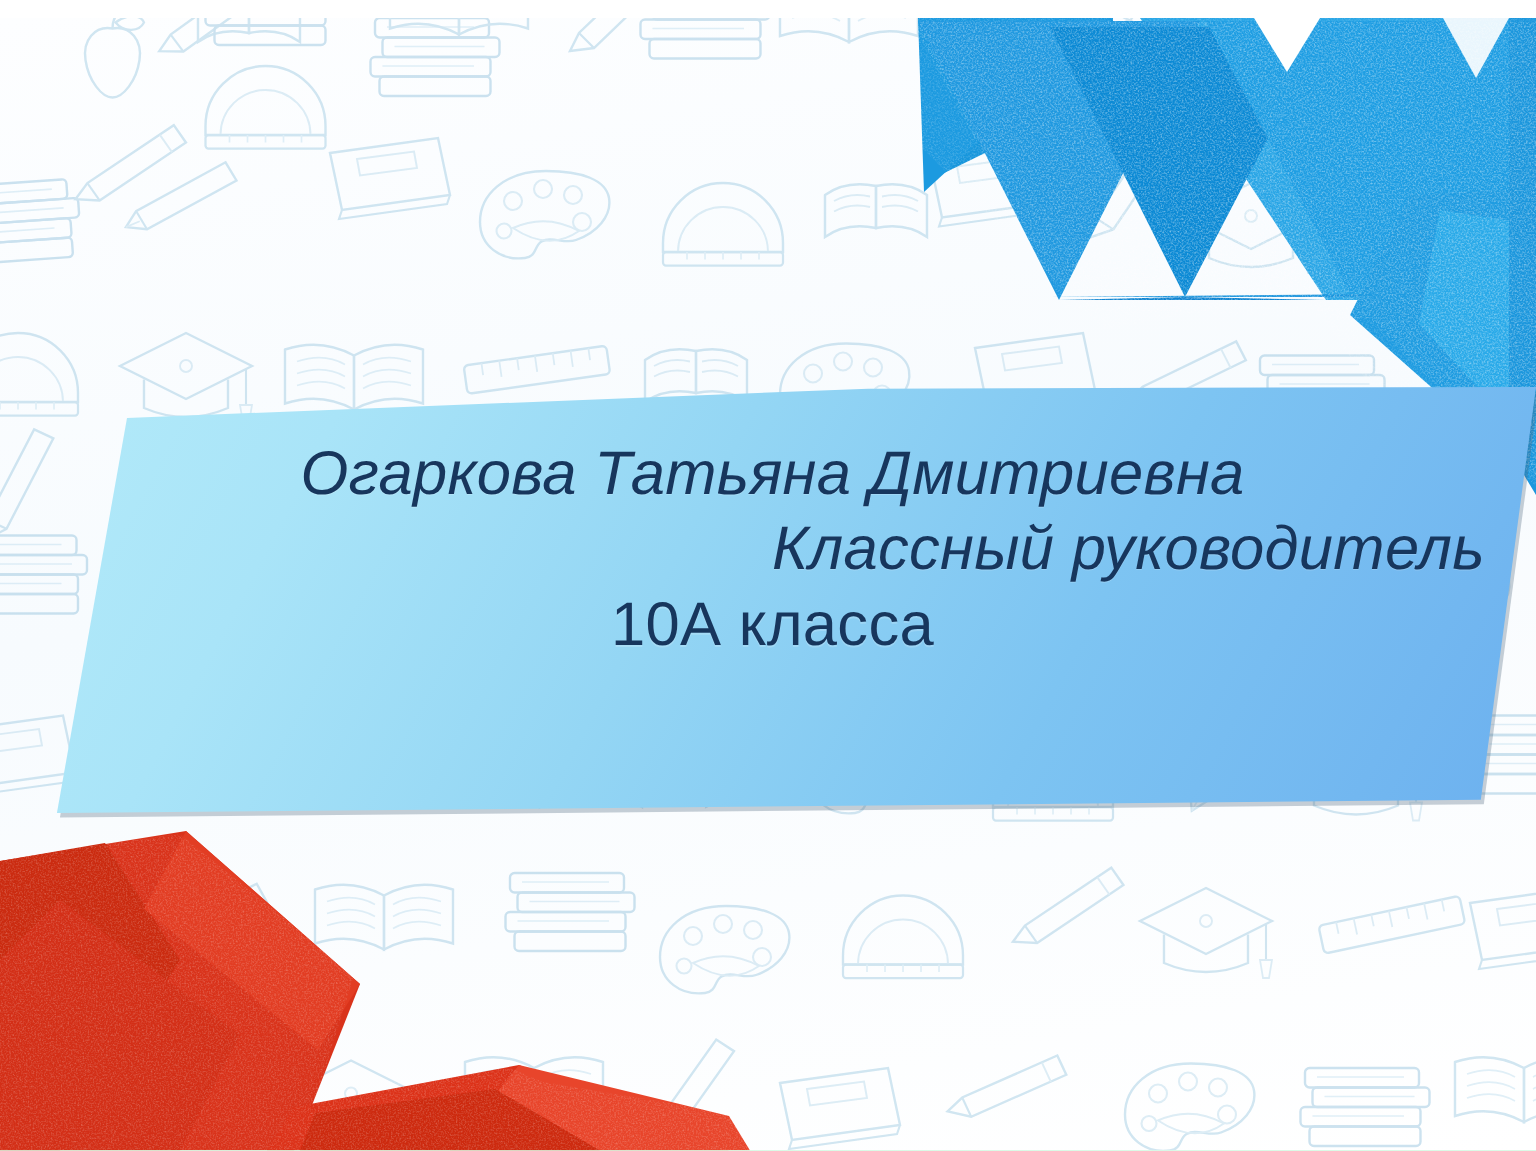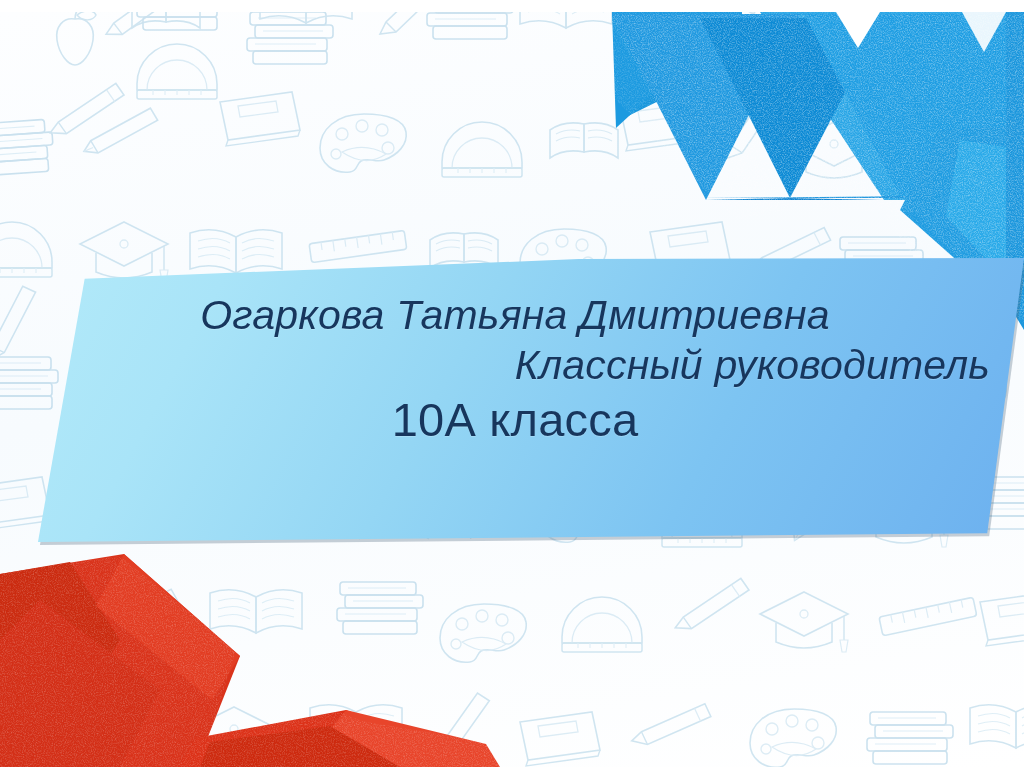--- a/index.html
+++ b/index.html
@@ -114,21 +114,21 @@
   .title-line {
     font-family: "Liberation Sans", sans-serif;
     font-size: 41px;
     font-weight: 400;
     letter-spacing: 0.2px;
     white-space: nowrap;
     text-shadow: 0 1px 0 rgba(255,255,255,0.18);
   }
   .title-line.l1 { font-style: italic; font-size: 41px; }
   .title-line.l2 { font-style: italic; font-size: 41px; text-align: right; }
-  .title-line.l3 { font-style: normal; font-size: 47px; }
+  .title-line.l3 { font-style: normal; font-size: 41px; }
 </style>
 </head>
 <body>
 
 <div id="slide">
 
   <div class="paper">
     <div class="doodle-layer">
       <svg viewBox="0 0 1110 840" xmlns="http://www.w3.org/2000/svg">
         <defs>

